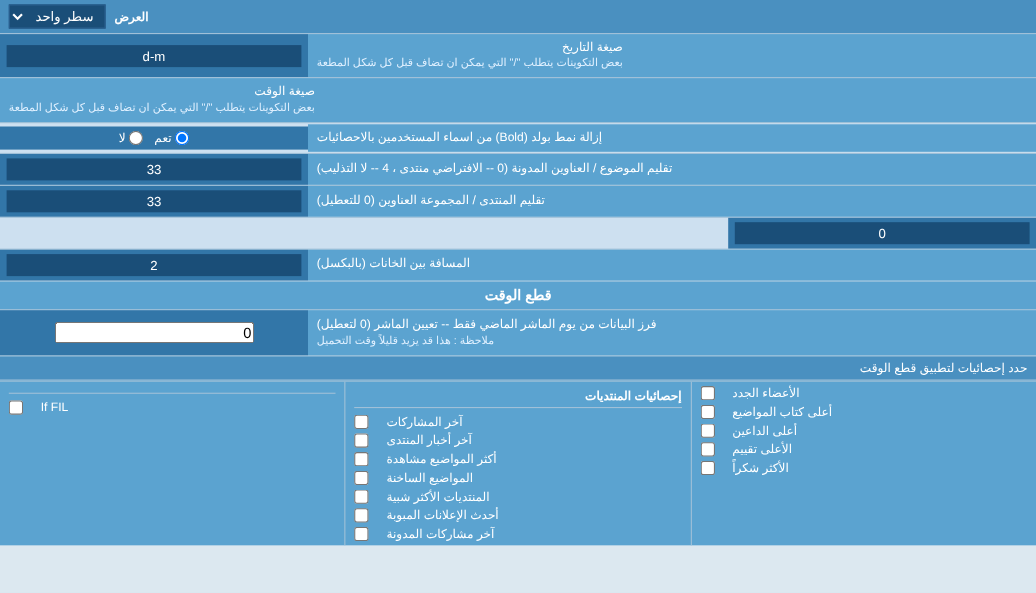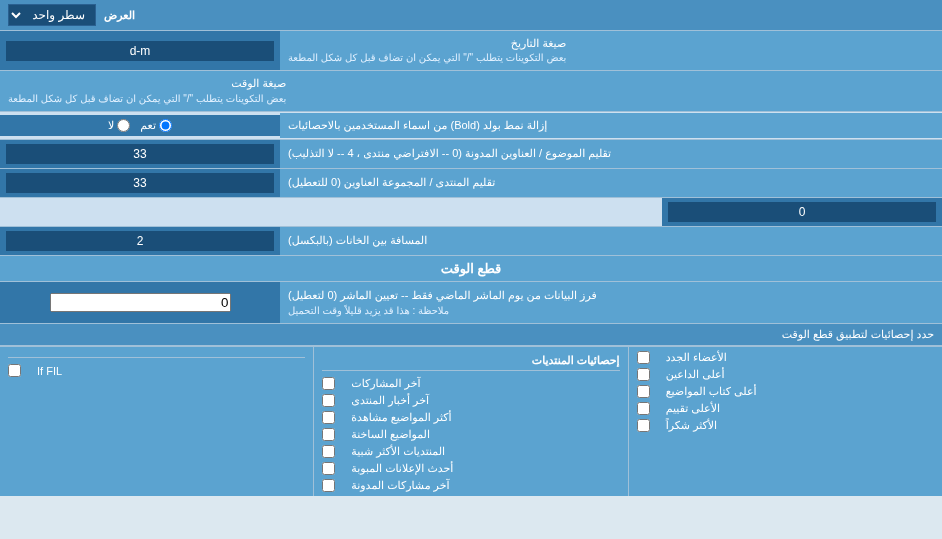--- a/index.html
+++ b/index.html
@@ -306,25 +306,25 @@
   <div class="checkboxes-limit-row">حدد إحصائيات لتطبيق قطع الوقت</div>
 
   <div class="checkboxes-grid">
 
     <div class="checkbox-col">
       <div class="checkbox-item">
         <span>الأعضاء الجدد</span>
         <input type="checkbox" style="">
       </div>
       <div class="checkbox-item">
+        <span>أعلى كتاب المواضيع</span>
+        <input type="checkbox" style="">
+      </div>
+      <div class="checkbox-item">
         <span>أعلى الداعين</span>
-        <input type="checkbox" style="">
-      </div>
-      <div class="checkbox-item">
-        <span>أعلى كتاب المواضيع</span>
         <input type="checkbox" style="">
       </div>
       <div class="checkbox-item">
         <span>الأعلى تقييم</span>
         <input type="checkbox" style="">
       </div>
       <div class="checkbox-item">
         <span>الأكثر شكراً</span>
         <input type="checkbox" style="">
       </div>

